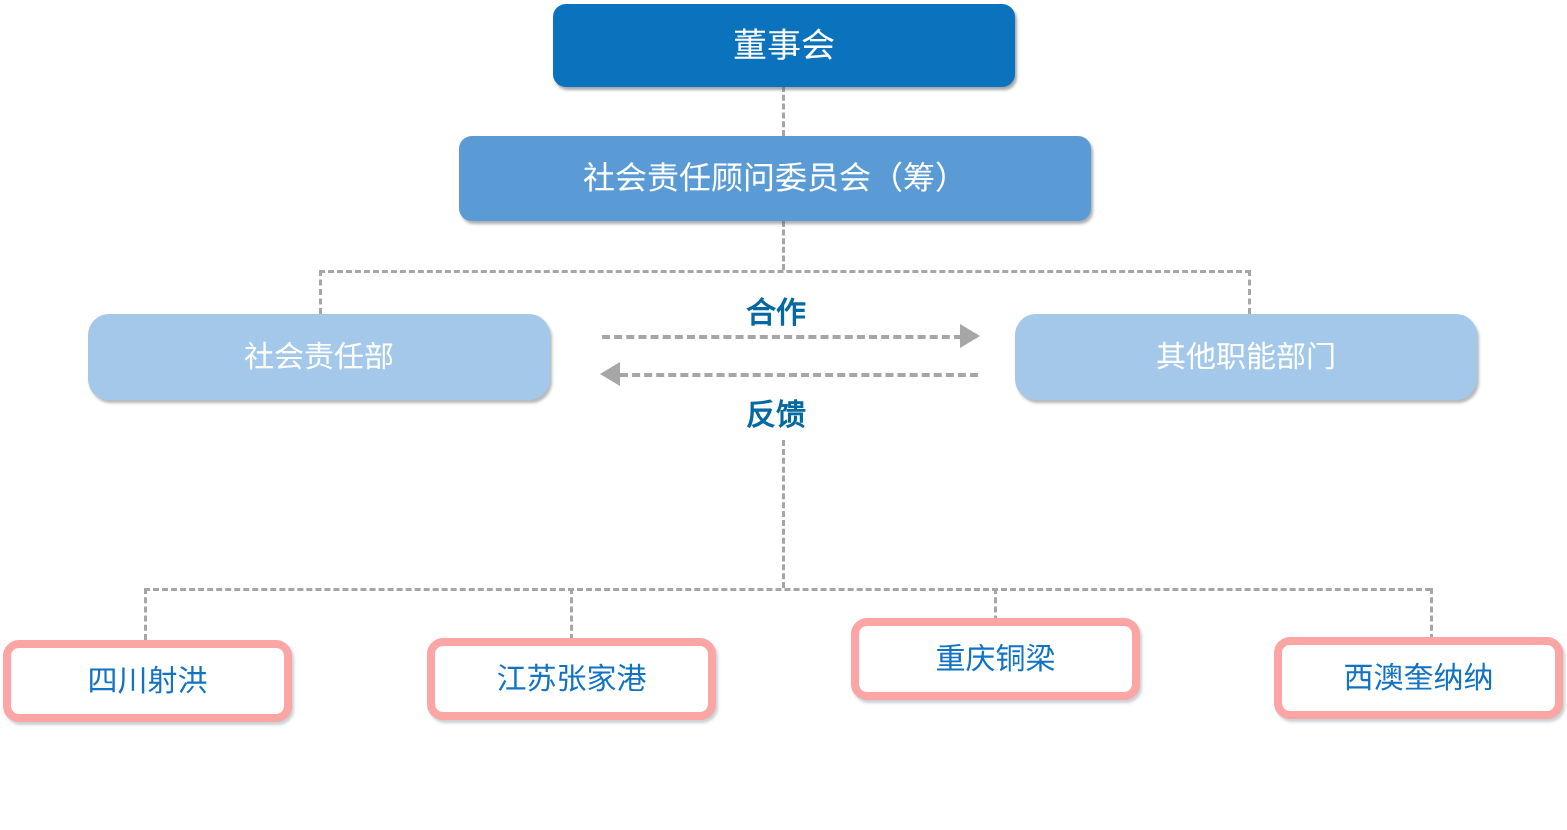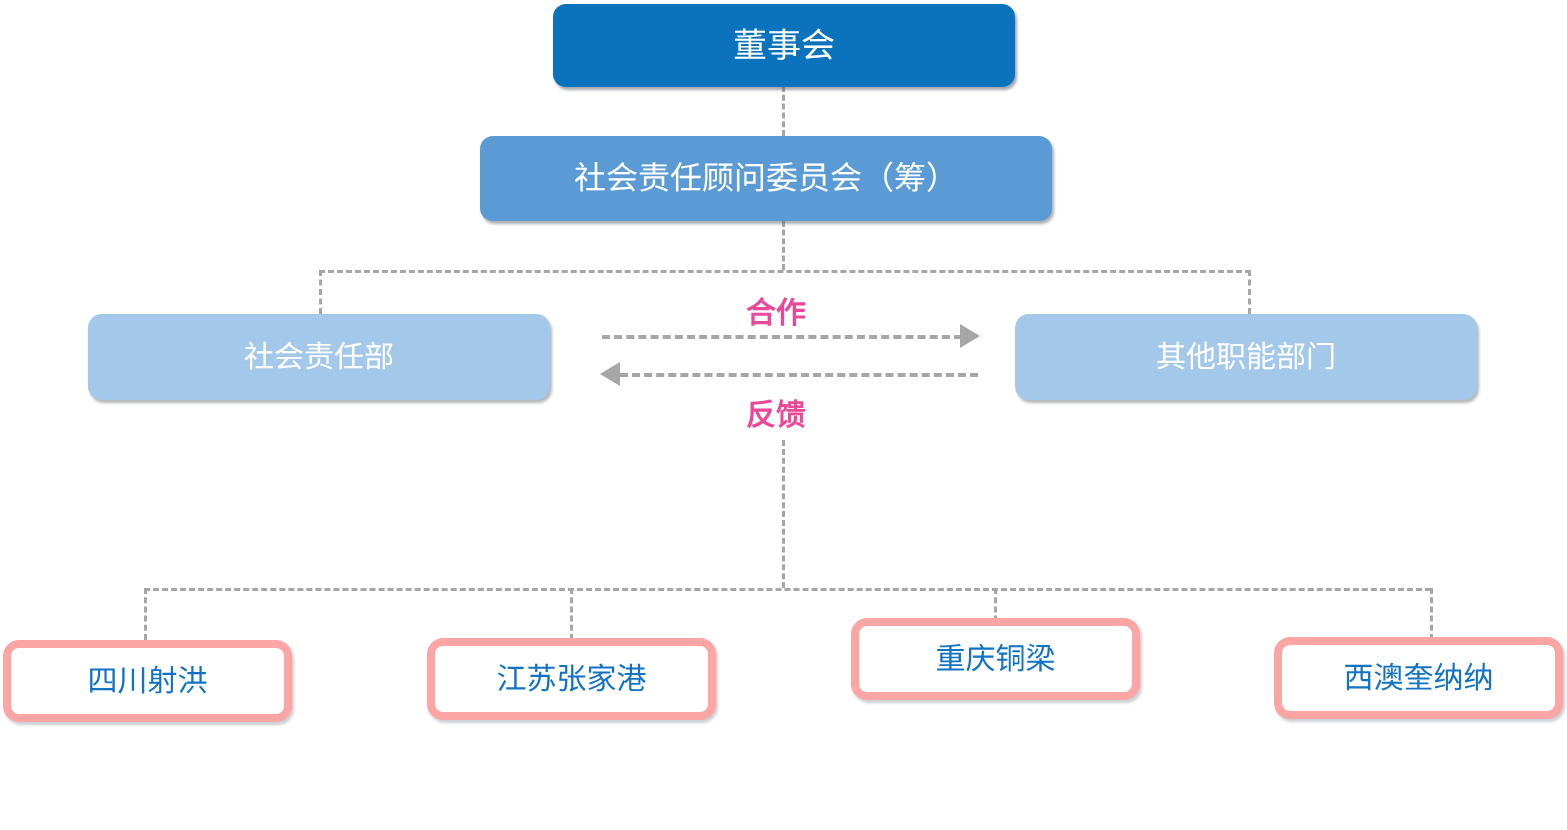--- a/index.html
+++ b/index.html
@@ -49,21 +49,21 @@
     font-size: 32px;
     border-radius: 13px;
     box-shadow: 2px 3px 3px rgba(90,95,100,0.5);
   }
 
   
   .node.level3 {
     background: #a3c8ea;
     color: #ffffff;
     font-size: 30px;
-    border-radius: 14px;
+    border-radius: 21px;
     box-shadow: 2px 3px 3px rgba(90,95,100,0.45);
   }
 
   
   .node.level4 {
     background: #ffffff;
     color: #1273c4;
     font-size: 30px;
     border: 8px solid #fca5a5;
     border-radius: 16px;
@@ -97,21 +97,21 @@
   }
   .arrow-head.right {
     border-left: 20px solid #a6a6a6;
   }
   .arrow-head.left {
     border-right: 20px solid #a6a6a6;
   }
 
   .relation-label {
     position: absolute;
-    color: #ec4899;
+    color: #0369a1;
     font-size: 30px;
     font-weight: bold;
     white-space: nowrap;
     user-select: none;
   }
 </style>
 </head>
 <body>
 
 <div id="canvas">
@@ -133,21 +133,21 @@
   <div class="arrow-line" style="left:602px; top:335px; width:360px;"></div>
   <div class="arrow-head right" style="left:960px; top:324px;"></div>
   <div class="relation-label" style="left:746px; top:288px;">合作</div>
 
   <div class="arrow-line" style="left:620px; top:373px; width:358px;"></div>
   <div class="arrow-head left" style="left:600px; top:362px;"></div>
   <div class="relation-label" style="left:746px; top:390px;">反馈</div>
 
   <div class="node level1" style="left:553px; top:4px; width:462px; height:83px;">董事会</div>
 
-  <div class="node level2" style="left:480px; top:136px; width:572px; height:85px;">社会责任顾问委员会（筹）</div>
+  <div class="node level2" style="left:459px; top:136px; width:632px; height:85px;">社会责任顾问委员会（筹）</div>
 
   <div class="node level3" style="left:88px; top:314px; width:462px; height:86px;">社会责任部</div>
 
   <div class="node level3" style="left:1015px; top:314px; width:462px; height:86px;">其他职能部门</div>
 
   <div class="node level4" style="left:3px; top:640px; width:289px; height:82px;">四川射洪</div>
 
   <div class="node level4" style="left:427px; top:638px; width:289px; height:82px;">江苏张家港</div>
 
   <div class="node level4" style="left:851px; top:618px; width:289px; height:82px;">重庆铜梁</div>

